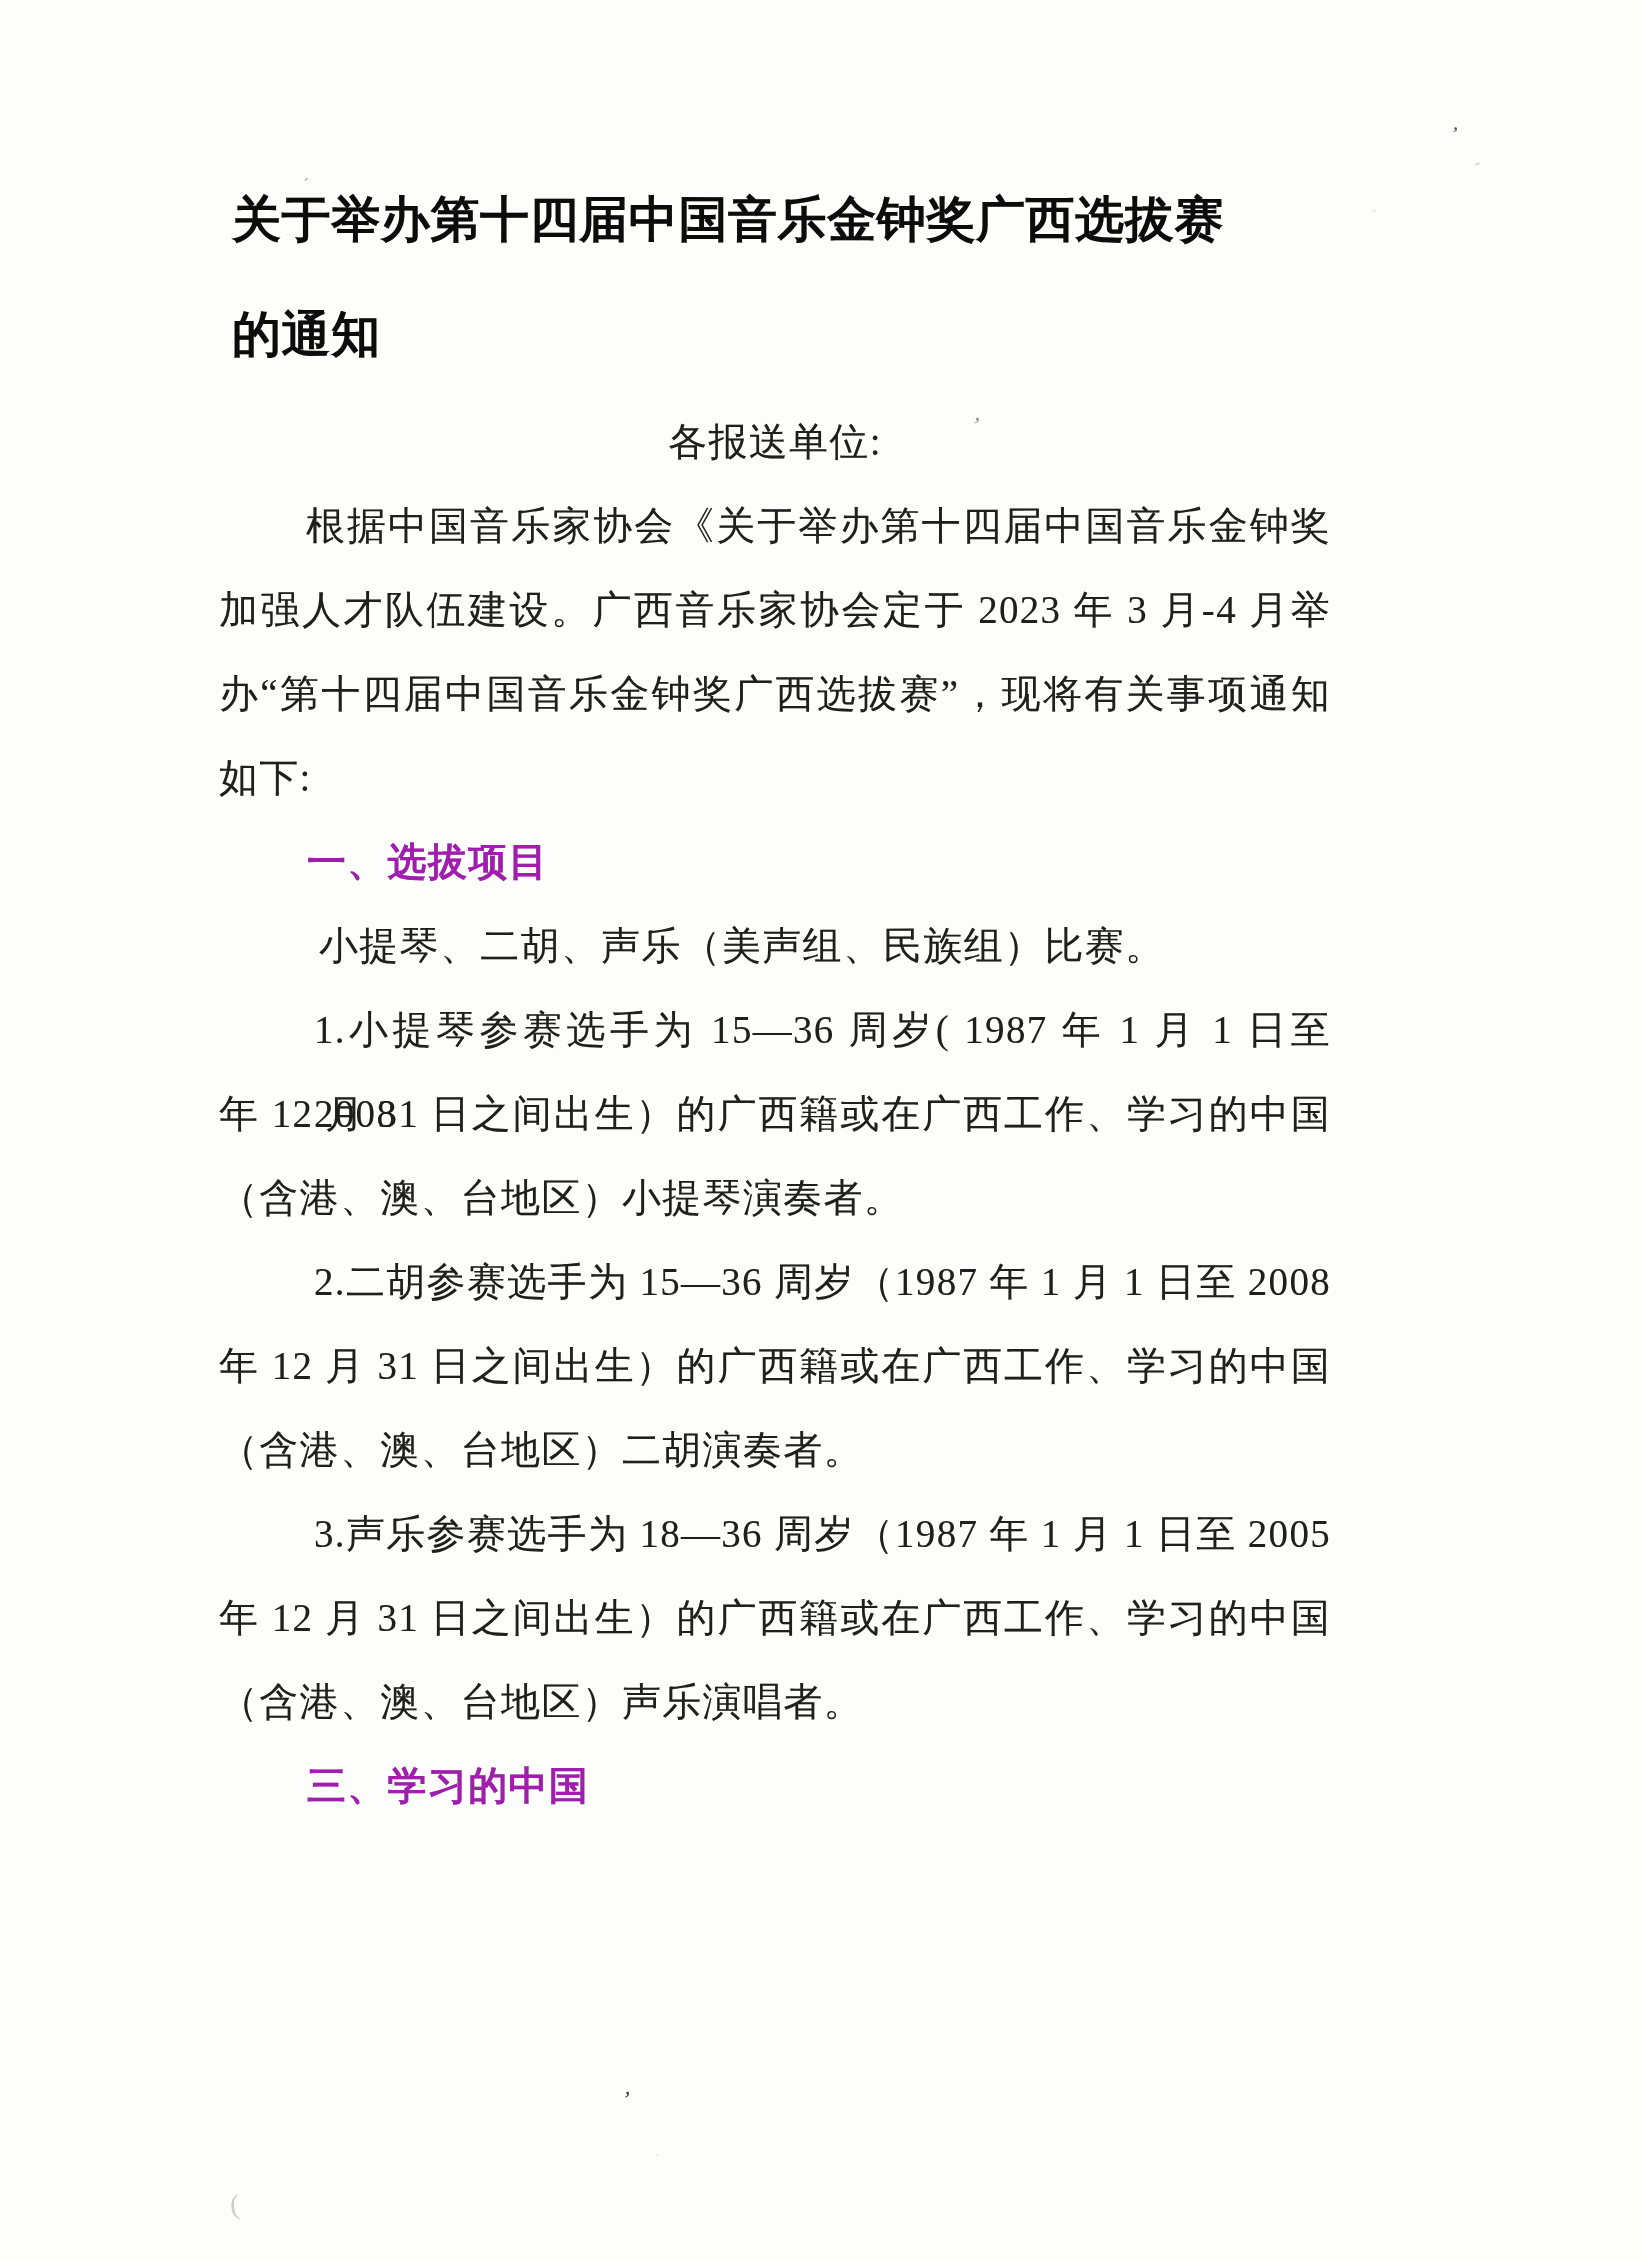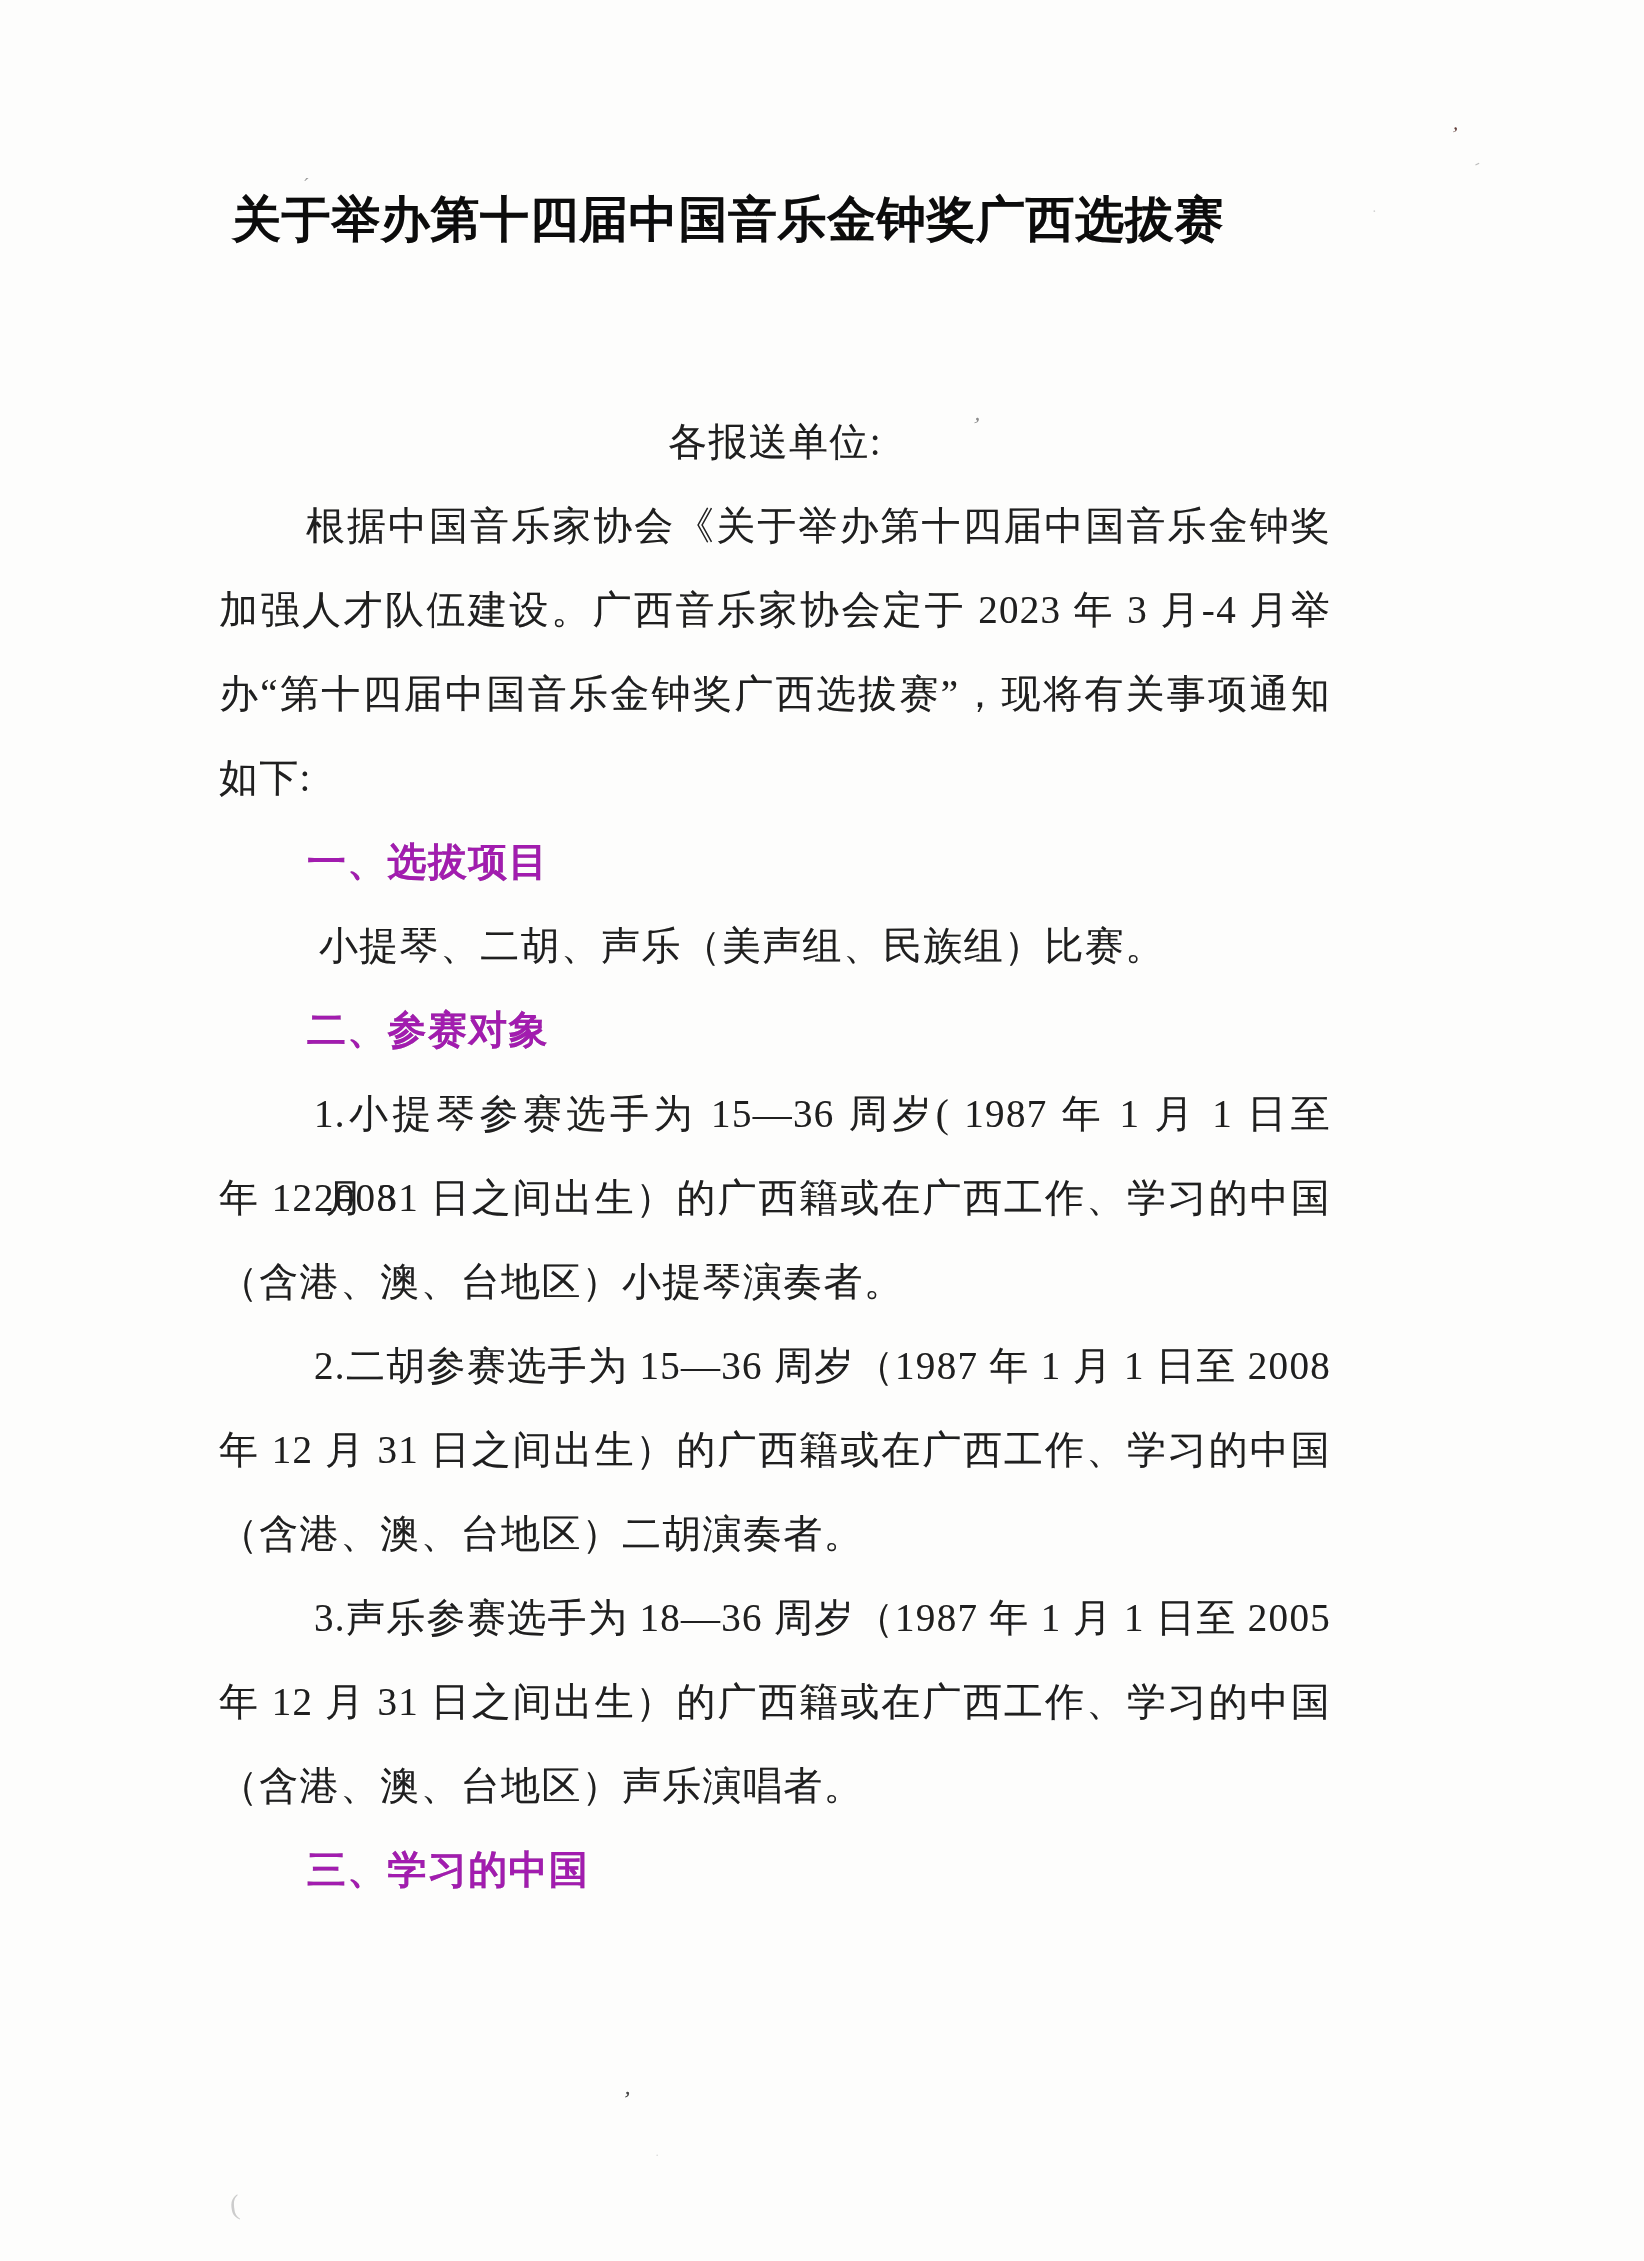--- a/index.html
+++ b/index.html
@@ -38,29 +38,29 @@
     position:absolute;line-height:1;
     font-family:"Liberation Serif", serif;
     pointer-events:none;
   }
 </style>
 </head>
 <body>
 
 <div class="page">
   <div class="doc-title" id="title1">关于举办第十四届中国音乐金钟奖广西选拔赛</div>
+  <div class="doc-title" id="title2">的通知</div>
   <div class="body-block" id="body-lines">
       <div class="line" style="padding-left: 0px; text-align: center;">各报送单位:</div>
       <div class="line justify" style="padding-left: 87px;">根据中国音乐家协会《关于举办第十四届中国音乐金钟奖</div>
       <div class="line justify" style="padding-left: 0px;">加强人才队伍建设。广西音乐家协会定于 2023 年 3 月-4 月举</div>
       <div class="line justify" style="padding-left: 0px;">办“第十四届中国音乐金钟奖广西选拔赛”，现将有关事项通知</div>
       <div class="line" style="padding-left: 0px;">如下:</div>
       <div class="line bold" style="padding-left: 88px;">一、选拔项目</div>
       <div class="line" style="padding-left: 100px;">小提琴、二胡、声乐（美声组、民族组）比赛。</div>
-      <div class="line bold" style="padding-left: 88px;">二、参赛对象</div>
       <div class="line justify" style="padding-left: 95px;">1.小提琴参赛选手为 15—36 周岁( 1987 年 1 月 1 日至 2008</div>
       <div class="line justify" style="padding-left: 0px;">年 12 月 31 日之间出生）的广西籍或在广西工作、学习的中国</div>
       <div class="line" style="padding-left: 0px;">（含港、澳、台地区）小提琴演奏者。</div>
       <div class="line justify" style="padding-left: 95px;">2.二胡参赛选手为 15—36 周岁（1987 年 1 月 1 日至 2008</div>
       <div class="line justify" style="padding-left: 0px;">年 12 月 31 日之间出生）的广西籍或在广西工作、学习的中国</div>
       <div class="line" style="padding-left: 0px;">（含港、澳、台地区）二胡演奏者。</div>
       <div class="line justify" style="padding-left: 95px;">3.声乐参赛选手为 18—36 周岁（1987 年 1 月 1 日至 2005</div>
       <div class="line justify" style="padding-left: 0px;">年 12 月 31 日之间出生）的广西籍或在广西工作、学习的中国</div>
       <div class="line" style="padding-left: 0px;">（含港、澳、台地区）声乐演唱者。</div>
       <div class="line bold" style="padding-left: 88px;">三、学习的中国</div>

